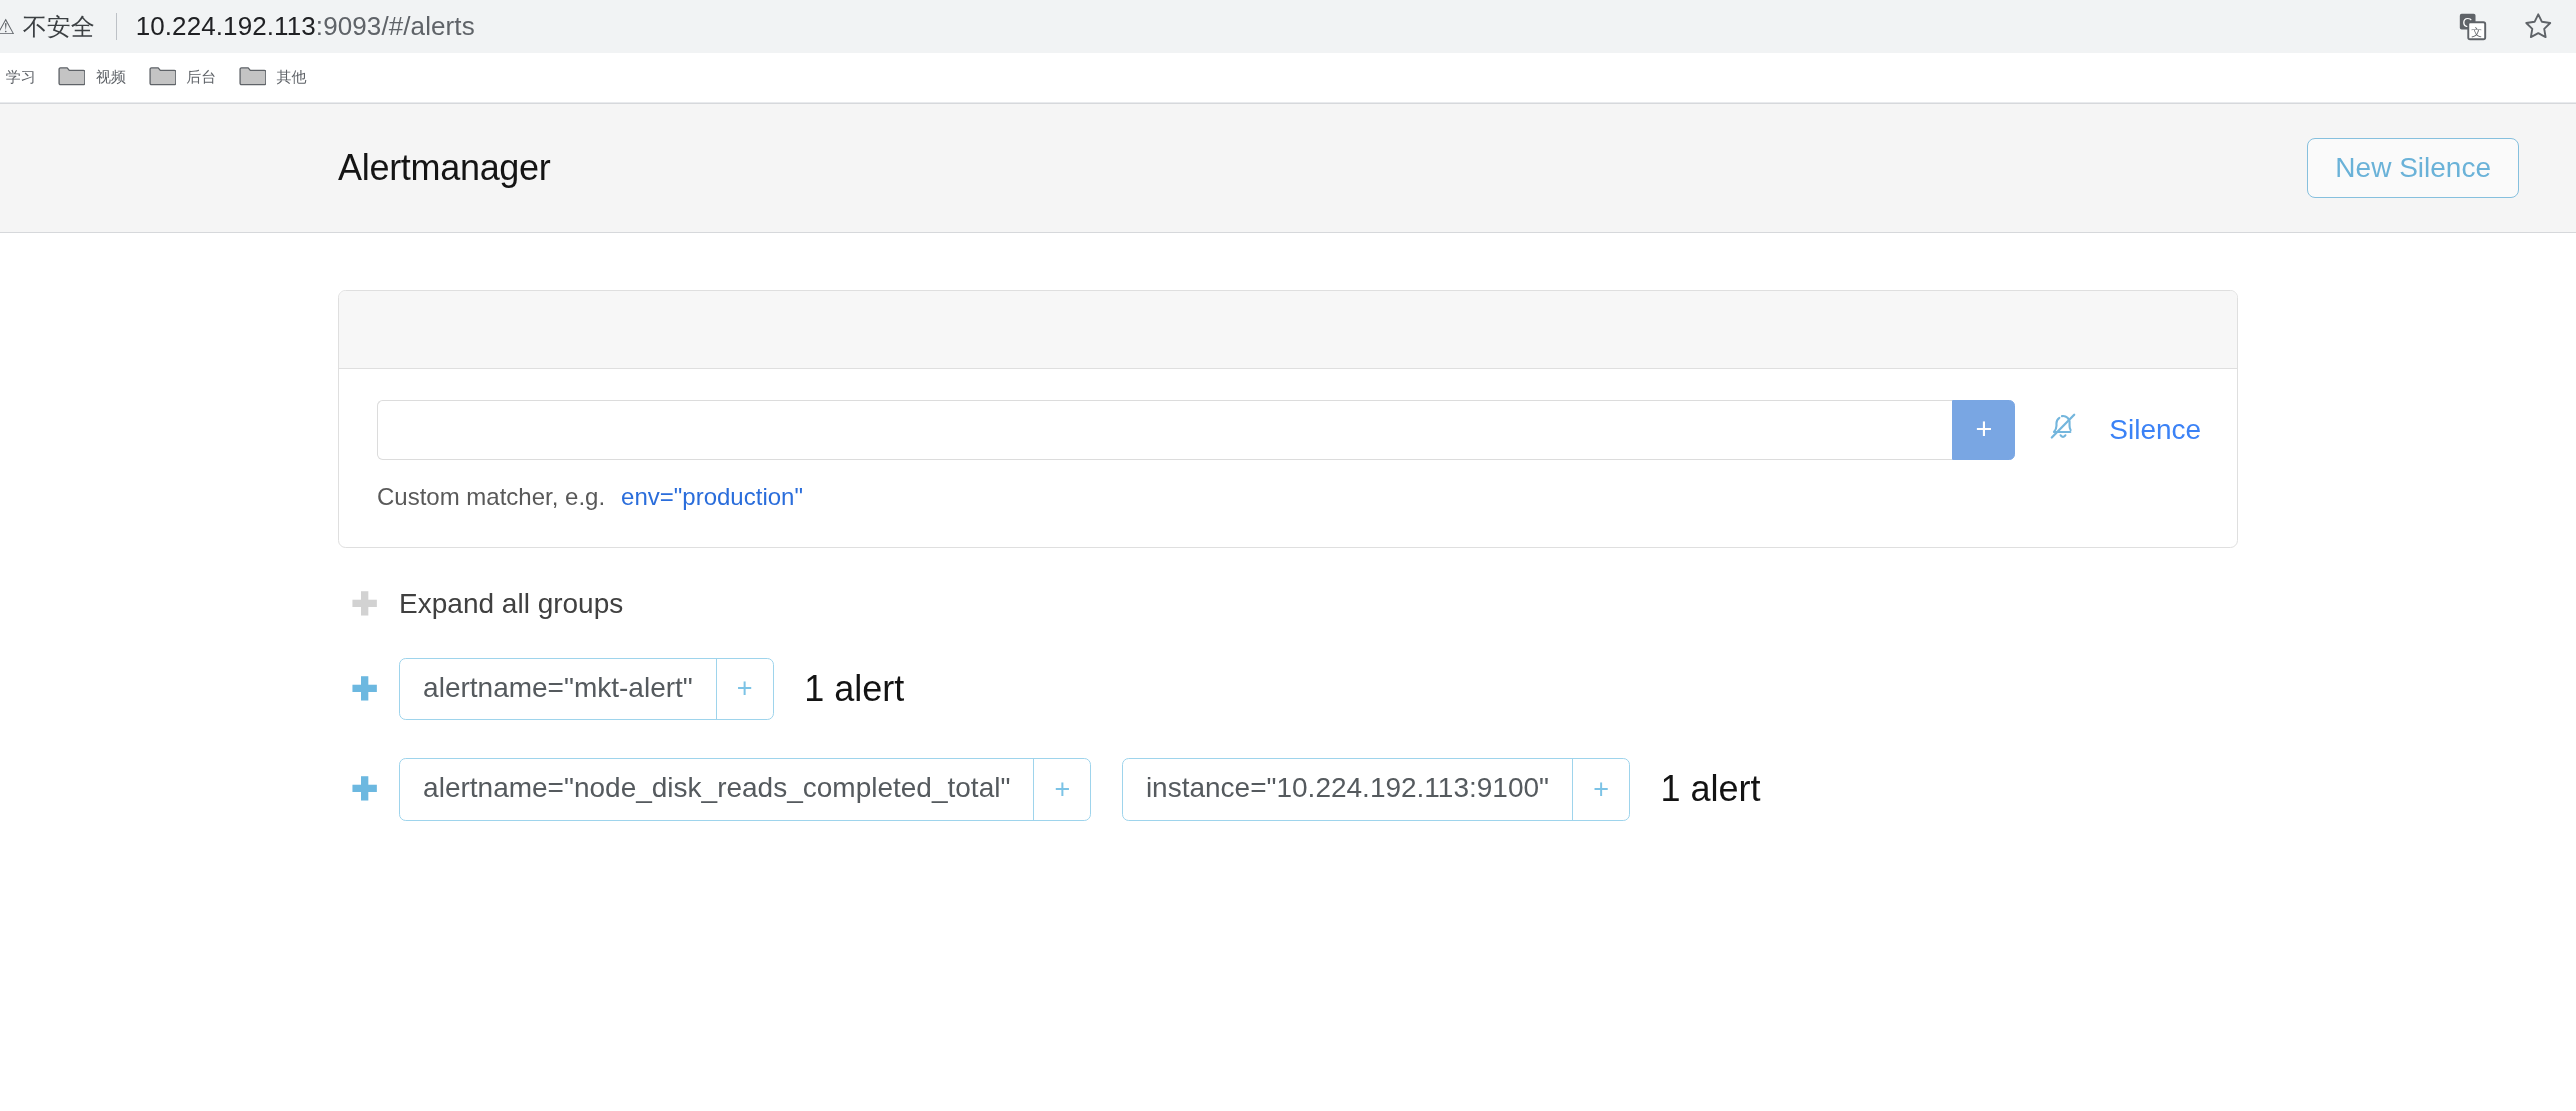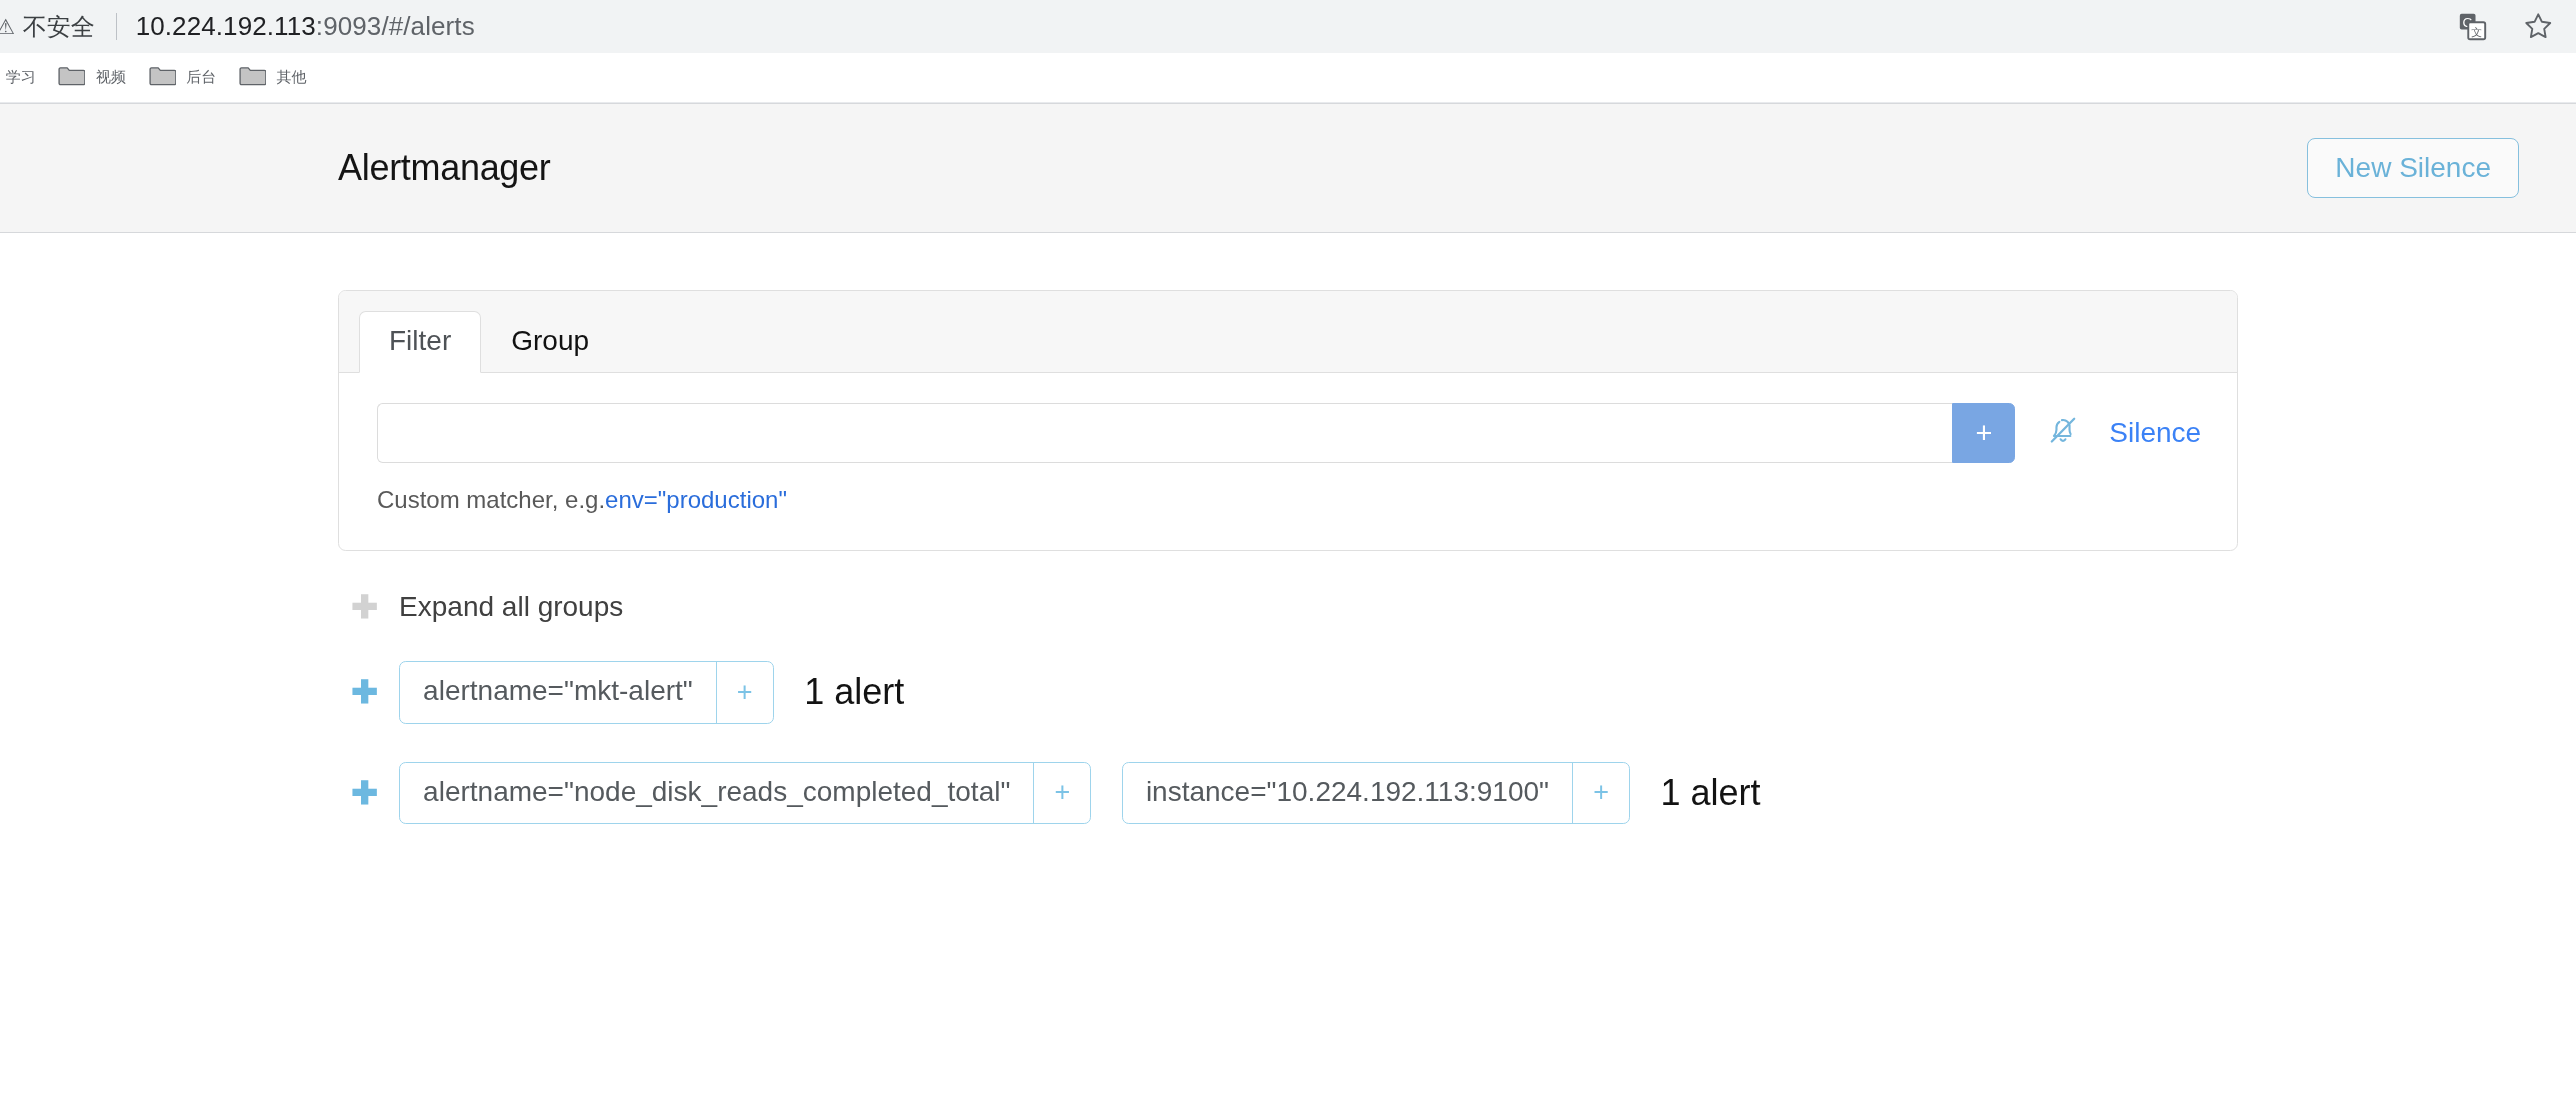--- a/index.html
+++ b/index.html
@@ -244,21 +244,21 @@
     color: #3b82f6;
     font-size: 28px;
     white-space: nowrap;
     cursor: pointer;
     padding-right: 3.8px;
   }
   .hint-row {
     margin-top: 23px;
     display: flex;
     align-items: baseline;
-    gap: 0;
+    gap: 16px;
     font-size: 24px;
   }
   .hint-text { color: #595959; }
   .hint-code { color: #2a6ddb; cursor: pointer; }
 
   
   .expand-all {
     display: flex;
     align-items: center;
     gap: 21px;
@@ -382,24 +382,20 @@
   <span class="am-brand">Alertmanager</span>
   <span class="am-navbar-spacer"></span>
   <button class="new-silence-btn">New Silence</button>
 </div>
 
 <div class="page">
   <div class="container">
 
     <div class="filter-card">
       <div class="card-header">
-        <div class="tabs">
-          <div class="tab active">Filter</div>
-          <div class="tab">Group</div>
-        </div>
       </div>
       <div class="card-body">
         <div class="matcher-row">
           <input class="matcher-input" type="text" placeholder="" style="">
           <div class="matcher-plus">+</div>
           <div class="silence-link">
             <span>
               <svg width="32" height="32" viewBox="0 0 24 24" aria-hidden="true">
                 <path d="M17.5 16.5H5.2c1.3-1.3 1.9-2.6 1.9-4.6V10a4.9 4.9 0 0 1 2.2-4.1" fill="none" stroke="#74b6dd" stroke-width="1.6" stroke-linecap="round" stroke-linejoin="round"></path>
                 <path d="M11.2 4.6A4.9 4.9 0 0 1 16.9 10v1.9c0 1.3.3 2.3.8 3.1" fill="none" stroke="#74b6dd" stroke-width="1.6" stroke-linecap="round" stroke-linejoin="round"></path>

